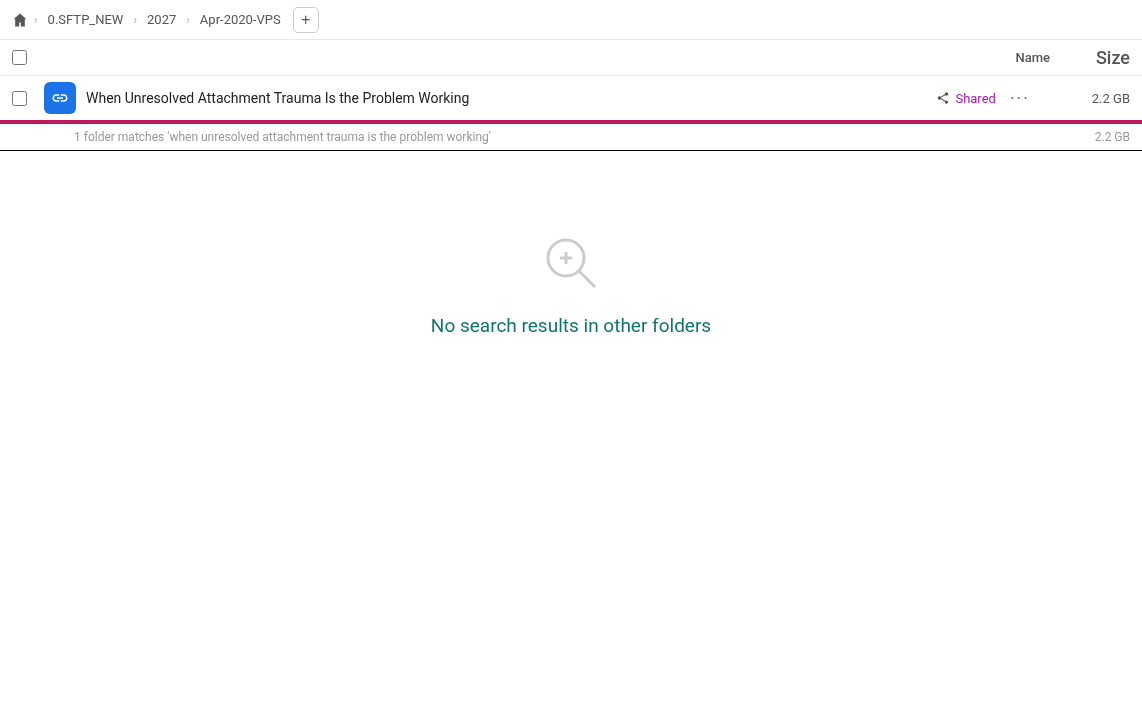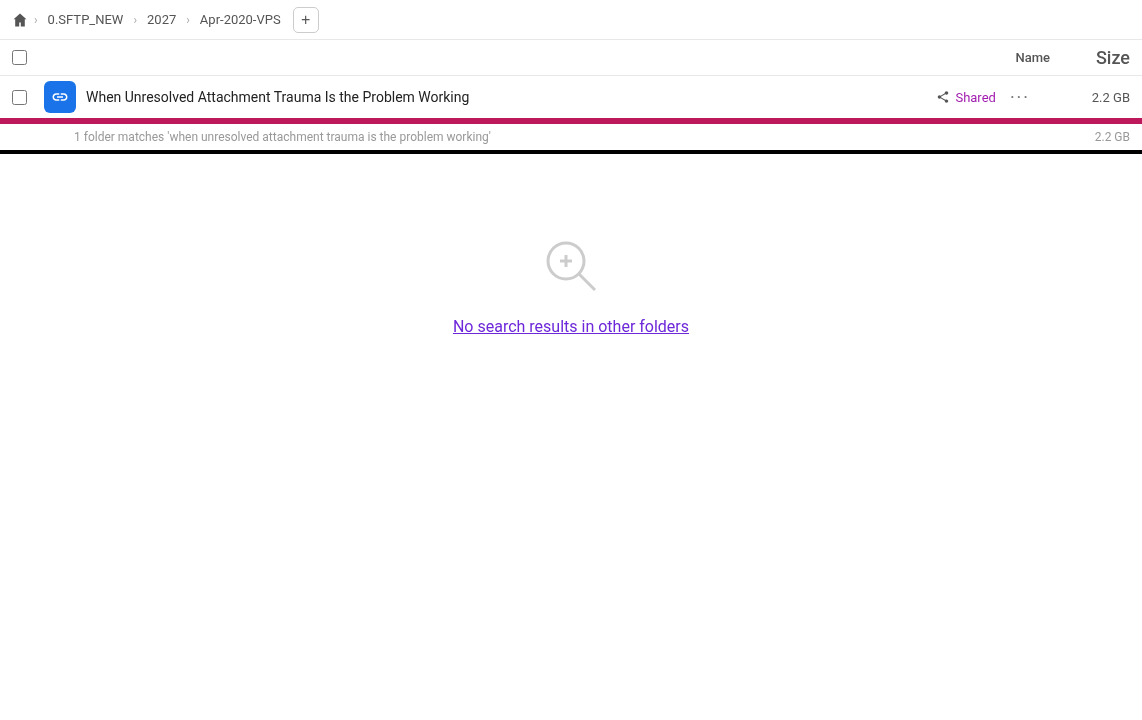--- a/index.html
+++ b/index.html
@@ -99,21 +99,21 @@
       font-weight: 500;
       color: #555;
     }
 
     
     .file-row {
       display: flex;
       align-items: center;
       padding: 0 12px;
       height: 48px;
-      border-bottom: 6px solid #be185d;
+      border-bottom: 4px solid #be185d;
       cursor: pointer;
       position: relative;
     }
 
     .file-row .col-checkbox {
       width: 32px;
     }
 
     .file-icon {
       width: 32px;
@@ -174,21 +174,21 @@
       text-align: right;
       font-size: 13px;
       color: #555;
     }
 
     
     .summary-row {
       display: flex;
       align-items: center;
       padding: 6px 12px 6px 74px;
-      border-bottom: 4px solid #000000;
+      border-bottom: 1px solid #000000;
     }
 
     .summary-text {
       flex: 1;
       font-size: 12px;
       color: #999;
     }
 
     .summary-size {
       width: 80px;
@@ -210,23 +210,22 @@
     .empty-icon {
       color: #ccc;
     }
 
     .empty-icon svg {
       width: 64px;
       height: 64px;
     }
 
     .empty-text {
-      font-size: 16px;
-      color: #6d28d9;
-      text-decoration: underline;
+      font-size: 19px;
+      color: #0f766e;
     }
 
     
     input[type="checkbox"] {
       width: 15px;
       height: 15px;
       cursor: pointer;
     }
   </style>
 </head>

